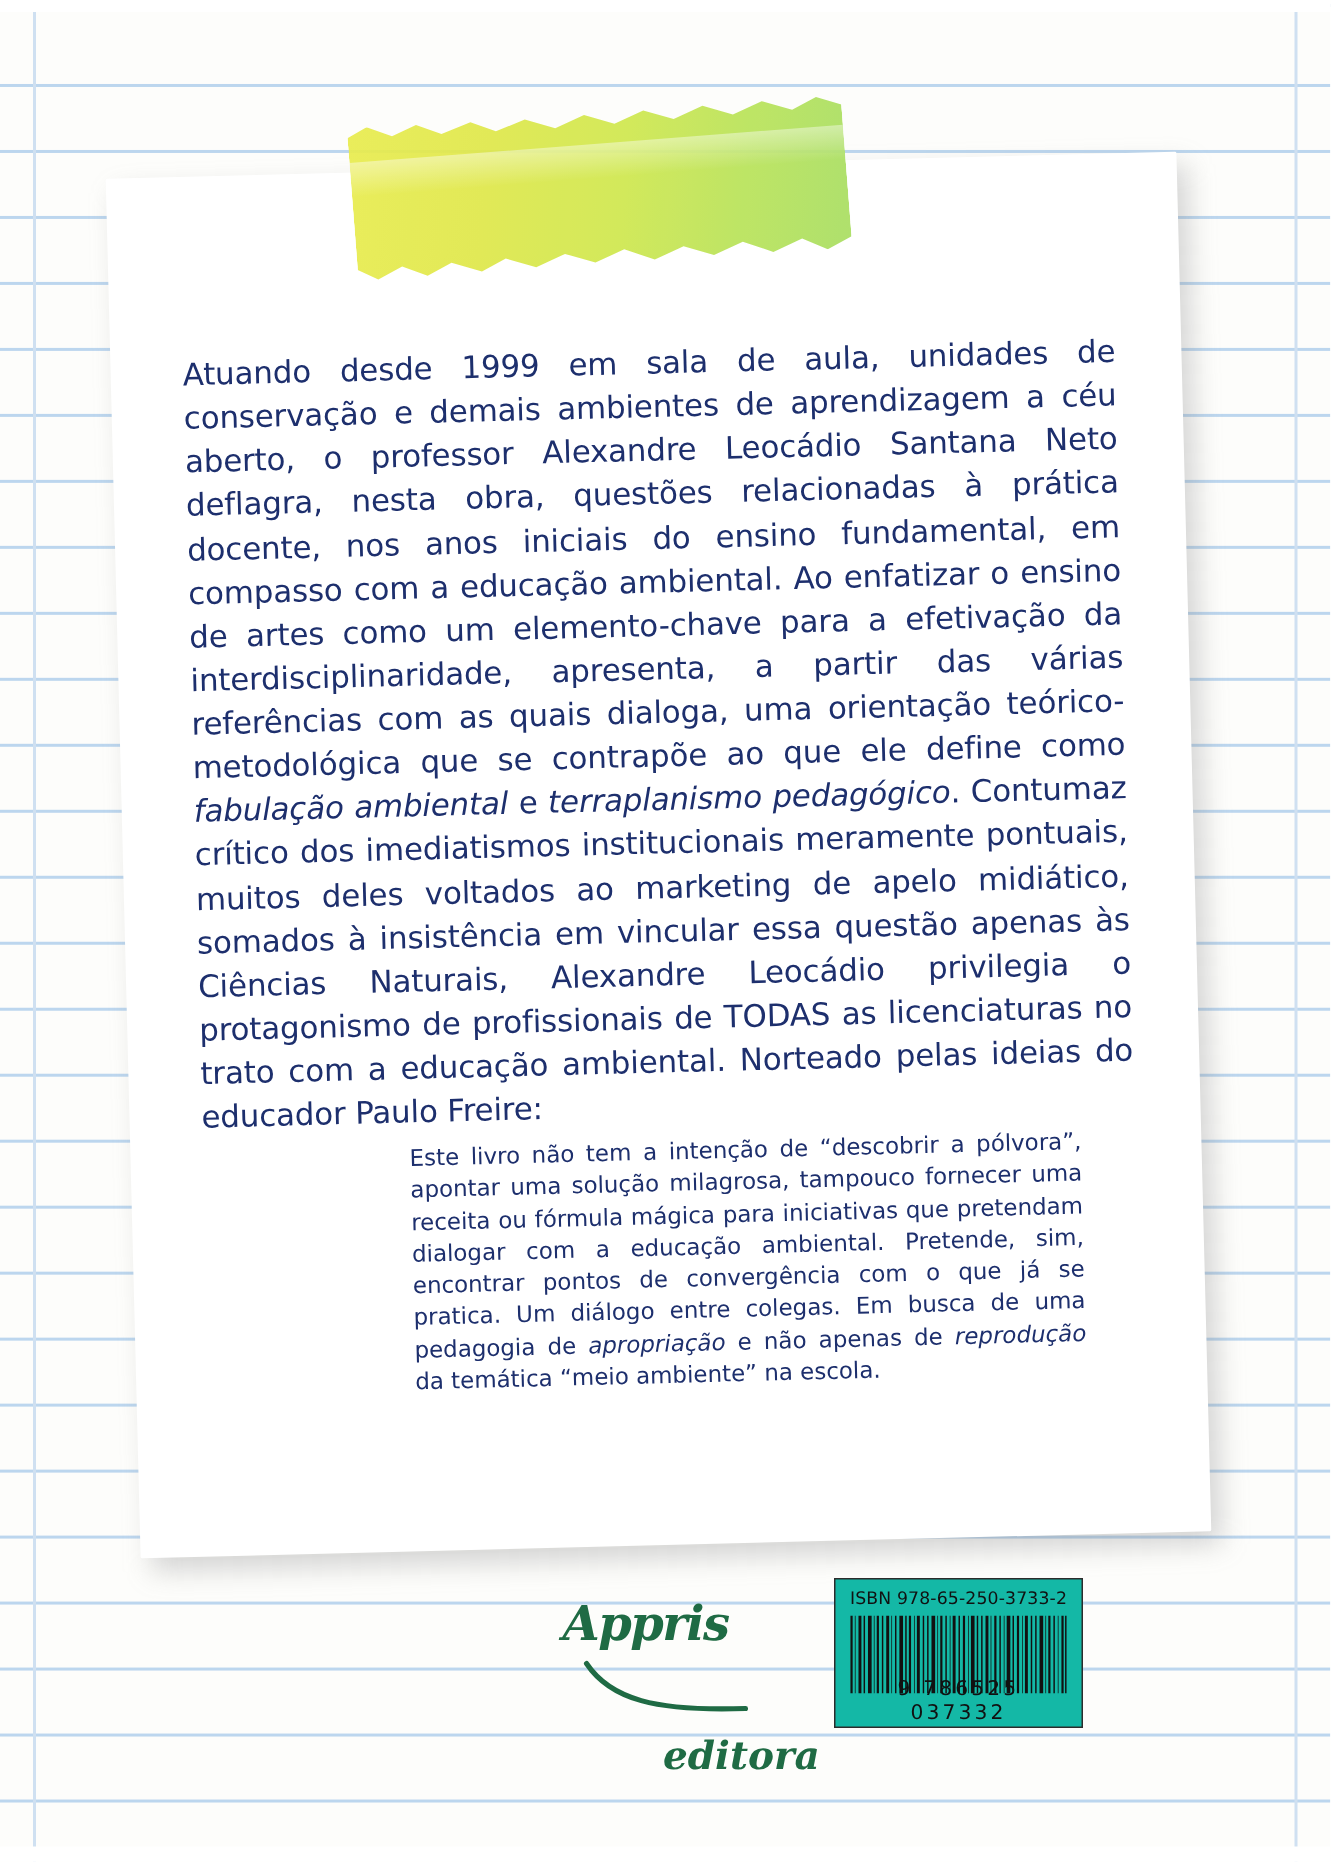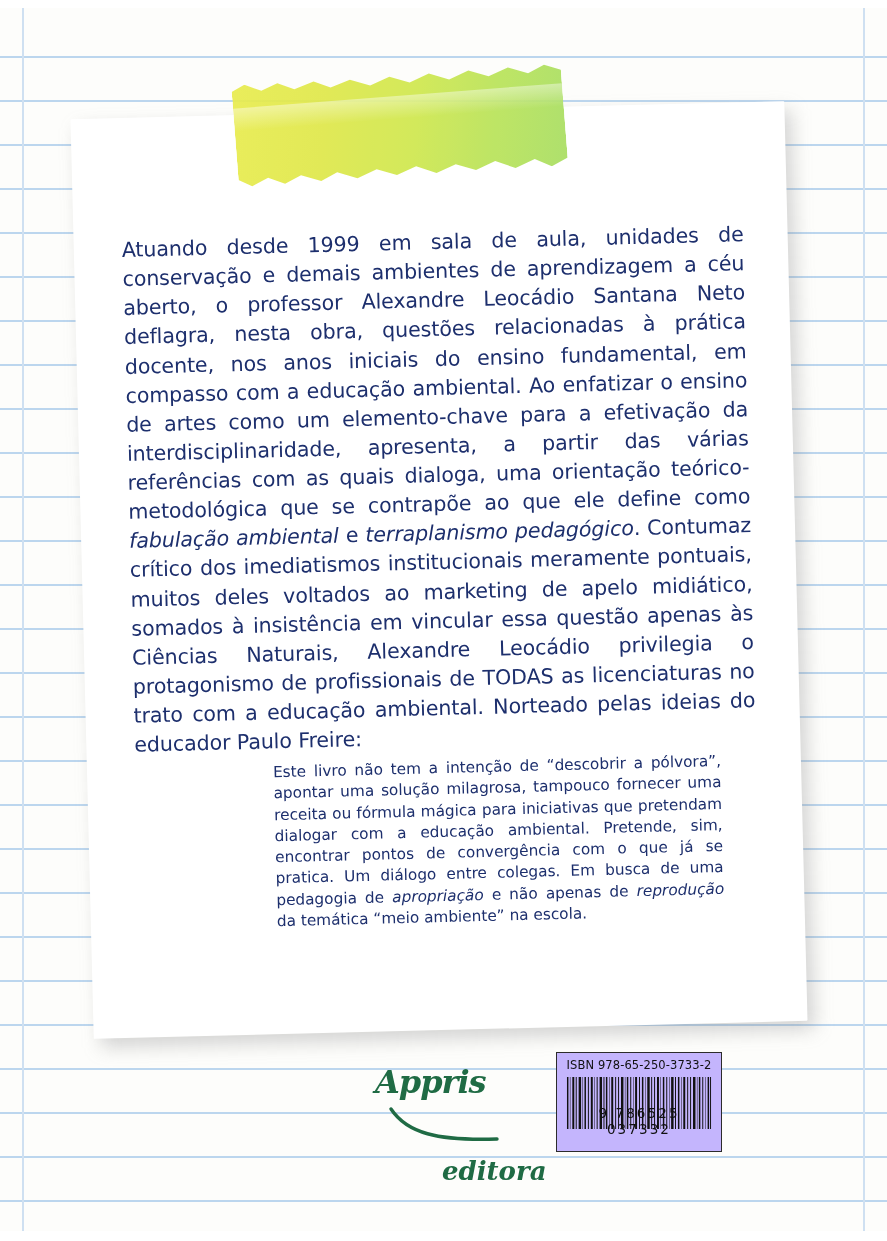--- a/index.html
+++ b/index.html
@@ -185,21 +185,21 @@
     height: 42px;
   }
 
   
   .isbn-block {
     position: absolute;
     left: 556px;
     top: 1052px;
     width: 166px;
     height: 100px;
-    background: #c4b5fd;
+    background: #14b8a6;
     border: 1px solid #2c2c2c;
     box-sizing: border-box;
   }
   .isbn-text {
     position: absolute;
     left: 0; right: 0;
     top: 5px;
     text-align: center;
     font-family: "DejaVu Sans", sans-serif;
     font-size: 11.5px;
@@ -211,21 +211,21 @@
     left: 9px;
     right: 9px;
     top: 24px;
     height: 52px;
   }
   .barcode-area svg { display: block; width: 100%; height: 100%; }
   .barcode-digits {
     position: absolute;
     left: 8px;
     right: 8px;
-    bottom: 14px;
+    bottom: 1px;
     text-align: center;
     font-family: "DejaVu Sans", sans-serif;
     font-size: 13.5px;
     color: #111111;
     letter-spacing: 2.1px;
   }
 </style>
 </head>
 <body>
 

